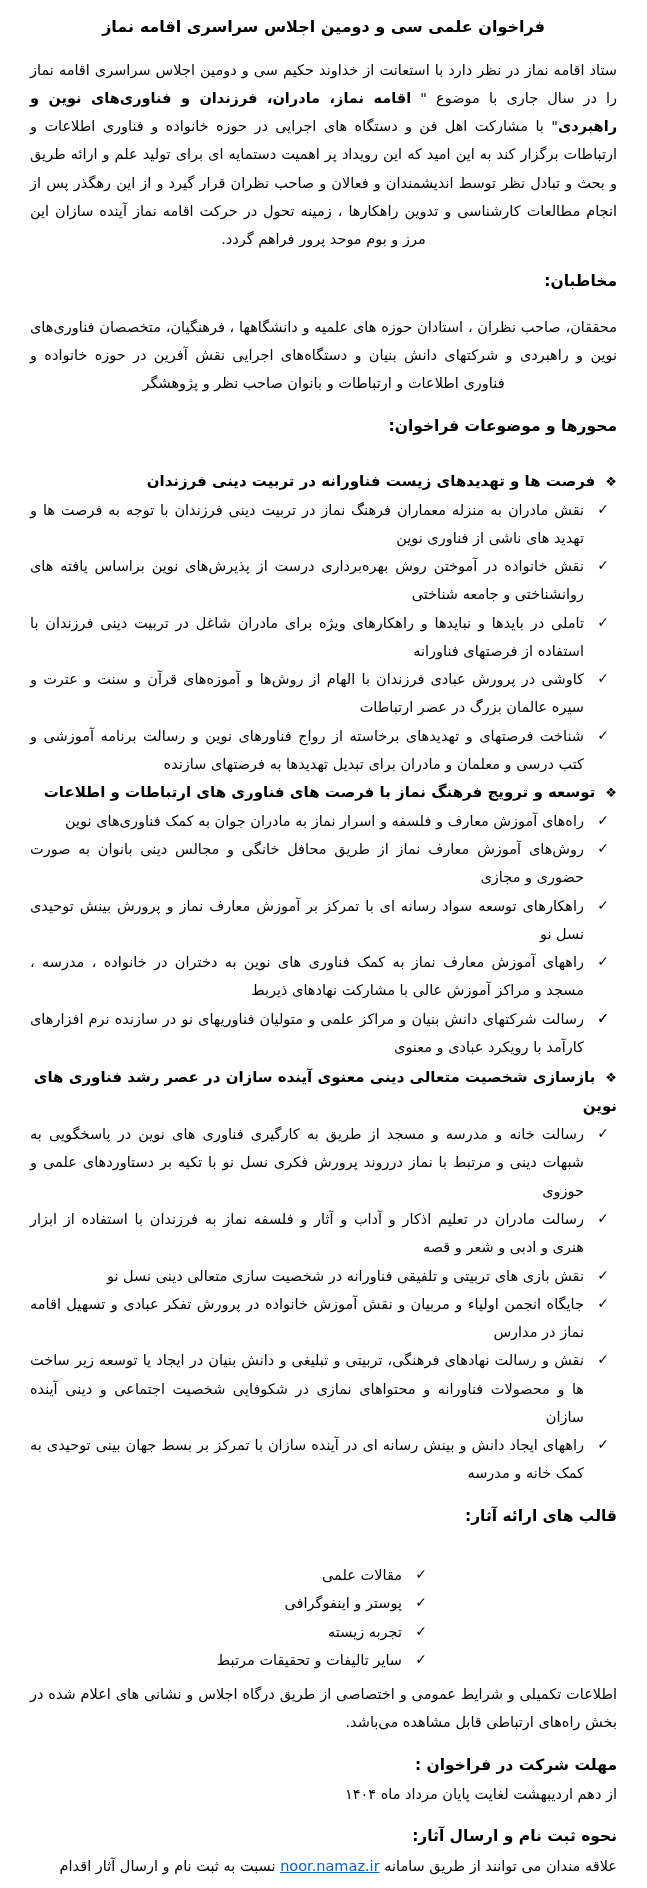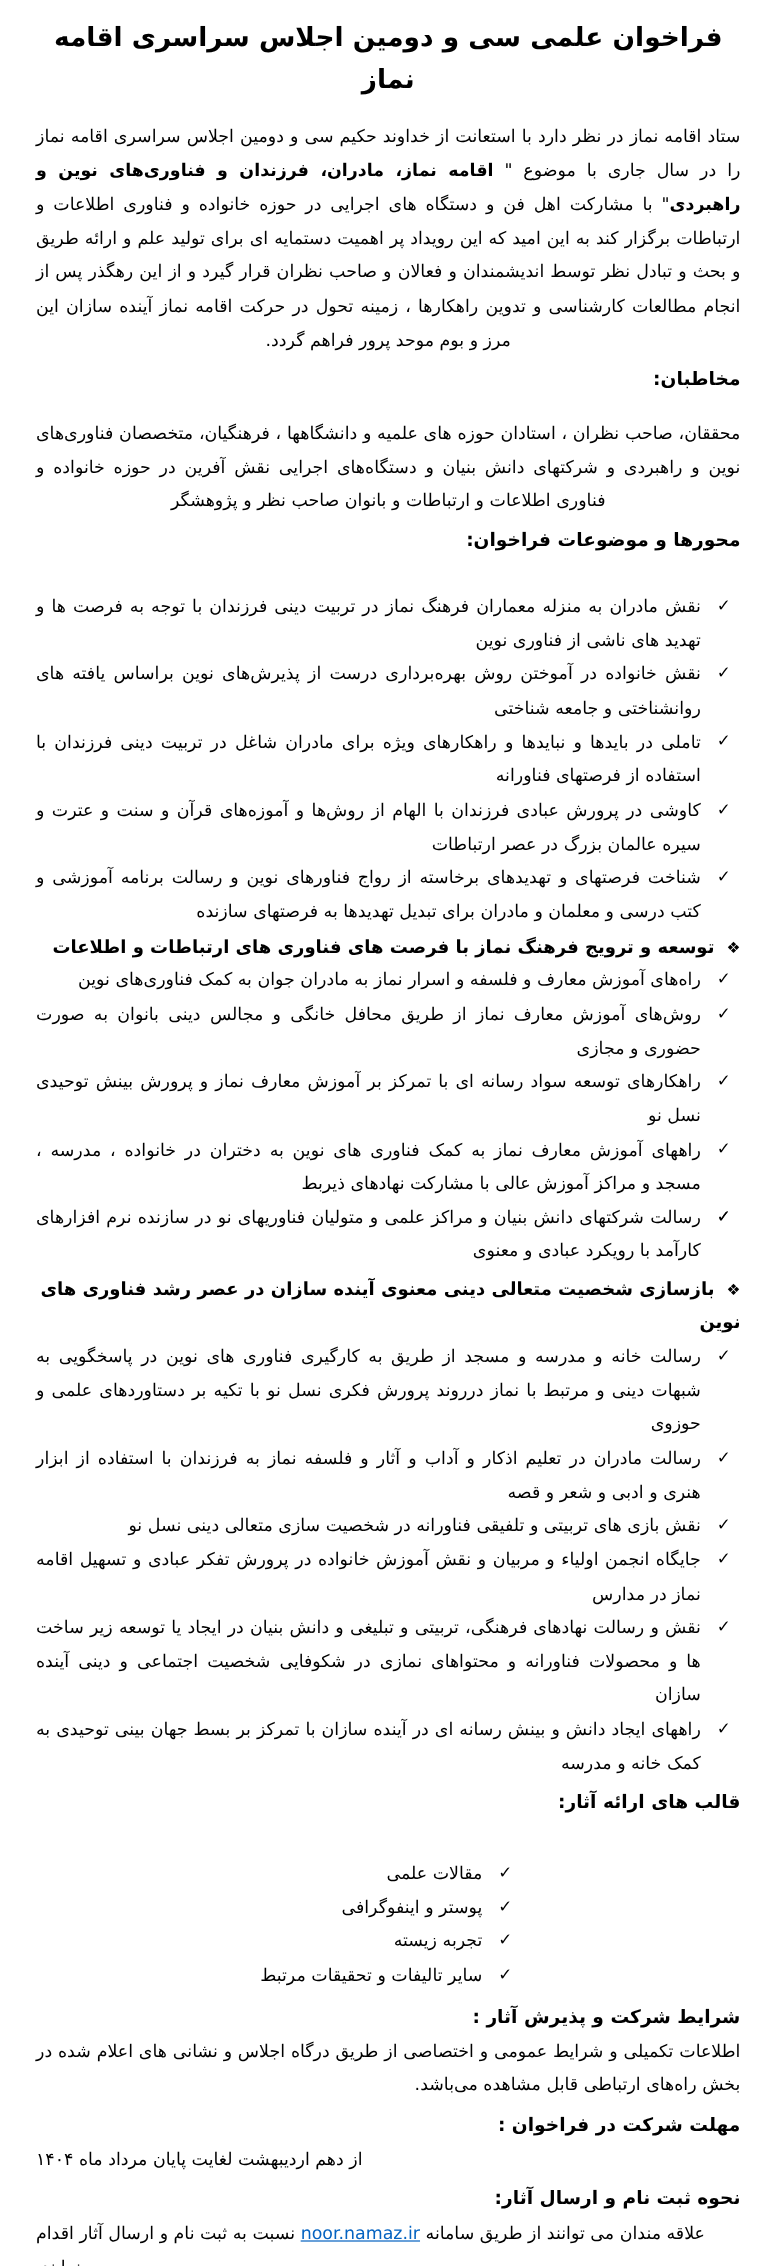--- a/index.html
+++ b/index.html
@@ -5,26 +5,26 @@
   * { margin:0; padding:0; box-sizing:border-box; }
   html, body { background:#ffffff; }
   body {
     width:647px; min-height:1888px; margin:0 auto;
     font-family:"DejaVu Sans", sans-serif;
     color:#000; direction:rtl;
     padding:14px 30px 40px 30px;
     font-size:14.5px; line-height:1.95;
   }
   .title {
-    text-align:center; font-weight:bold; font-size:22px;
+    text-align:center; font-weight:bold; font-size:16px;
     margin-bottom:8px; line-height:1.6;
   }
   .para { text-align:justify; }
   .para.last-center { text-align-last:center;margin-top:16px; }
-  h2.sec { font-size:15.5px; font-weight:bold; line-height:1.9; margin-top:4px; }
+  h2.sec { font-size:15.5px; font-weight:bold; line-height:1.9; margin-top:14px; }
   .mt-topics-gap { margin-top:26px; }
   .mt-group-gap  { }
   .mt-small      { margin-top:2px;  }
   .mt-formats    { margin-top:52px; }
   .mt-conditions { margin-top:28px; }
 
   .group-title { font-weight:bold; font-size:15px; line-height:1.9; }
   .group-title .diamond { display:inline-block; margin-left:10px; font-size:13px; }
 
   ul.checklist { list-style:none; }
@@ -33,38 +33,39 @@
     text-align:justify; text-align-last:right;
   }
   ul.checklist li .check {
     position:absolute; right:2px; top:0; font-size:14px;
   }
   ul.topics { margin-right:6px; }
 
   ul.formats-list { margin-top:30px; margin-bottom:6px; }
   ul.formats-list li { margin-right:188px; text-align:right; }
 
-  .value-line { text-align:left; }
+  .value-line { text-align:right; }
   a.link { color:#0563C1; text-decoration:underline; cursor:pointer; }
 </style>
 </head>
 <body>
 
 <div class="page">
 
   <h1 class="title">فراخوان علمی سی و دومین اجلاس سراسری اقامه نماز</h1>
 
   <p class="para last-center"><span>ستاد اقامه نماز در نظر دارد با استعانت از خداوند حکیم سی و دومین اجلاس سراسری اقامه نماز را در سال جاری با موضوع " </span><b>اقامه نماز، مادران، فرزندان و فناوری‌های نوین و راهبردی</b><span>" با مشارکت اهل فن و دستگاه های اجرایی در حوزه خانواده و فناوری اطلاعات و ارتباطات برگزار کند به این امید که  این رویداد پر اهمیت دستمایه ای برای تولید علم و ارائه طریق و بحث و تبادل نظر توسط اندیشمندان و فعالان و صاحب نظران قرار گیرد و از این رهگذر پس از انجام مطالعات کارشناسی و تدوین راهکارها ، زمینه تحول در حرکت اقامه نماز  آینده سازان این مرز و بوم موحد پرور  فراهم گردد.</span></p>
 
   <h2 class="sec">مخاطبان:</h2>
   <p class="para last-center">محققان، صاحب نظران ، استادان حوزه های علمیه و دانشگاهها ، فرهنگیان، متخصصان فناوری‌های نوین و راهبردی و شرکتهای دانش بنیان و دستگاه‌های اجرایی نقش آفرین در حوزه خانواده و فناوری اطلاعات و ارتباطات و بانوان صاحب نظر و پژوهشگر</p>
 
   <h2 class="sec">محورها و موضوعات فراخوان:</h2>
 
   <div class="group mt-topics-gap">
+    <div class="group-title"><span class="diamond">❖</span><span>فرصت ها و تهدیدهای زیست فناورانه در تربیت دینی فرزندان</span></div>
     <ul class="checklist topics">
         <li><span class="check">✓</span><span>نقش مادران به منزله معماران فرهنگ نماز در تربیت دینی فرزندان با توجه به فرصت ها و تهدید های ناشی از فناوری نوین</span></li>
         <li><span class="check">✓</span><span>نقش خانواده در آموختن روش بهره‌برداری درست از پذیرش‌های نوین براساس یافته های روانشناختی و جامعه شناختی</span></li>
         <li><span class="check">✓</span><span>تاملی در بایدها و نبایدها و راهکارهای ویژه برای مادران شاغل در تربیت دینی فرزندان با استفاده از فرصتهای فناورانه</span></li>
         <li><span class="check">✓</span><span>کاوشی در پرورش عبادی فرزندان با الهام از روش‌ها و آموزه‌های قرآن و سنت و عترت و سیره عالمان بزرگ در عصر ارتباطات</span></li>
         <li><span class="check">✓</span><span>شناخت فرصتهای و تهدیدهای برخاسته از رواج فناورهای نوین و رسالت برنامه آموزشی و کتب درسی و معلمان و مادران برای تبدیل تهدیدها به فرصتهای سازنده</span></li>
       </ul>
   </div>
 
   <div class="group mt-group-gap">
@@ -92,21 +93,20 @@
   </div>
 
   <h2 class="sec mt-formats">قالب های ارائه آثار:</h2>
   <ul class="checklist formats-list">
       <li><span class="check">✓</span><span>مقالات علمی</span></li>
       <li><span class="check">✓</span><span>پوستر و اینفوگرافی</span></li>
       <li><span class="check">✓</span><span>تجربه زیسته</span></li>
       <li><span class="check">✓</span><span>سایر تالیفات و تحقیقات مرتبط</span></li>
     </ul>
 
-  <h2 class="sec mt-conditions">شرایط شرکت و پذیرش آثار :</h2>
   <p class="para">اطلاعات تکمیلی و شرایط عمومی و اختصاصی از طریق درگاه اجلاس و نشانی های اعلام شده در بخش راه‌های ارتباطی قابل مشاهده می‌باشد.</p>
 
   <h2 class="sec mt-small">مهلت شرکت در فراخوان :</h2>
   <p class="value-line">از دهم اردیبهشت لغایت پایان مرداد ماه ۱۴۰۴</p>
 
   <h2 class="sec mt-small">نحوه ثبت نام و ارسال آثار:</h2>
   <p class="value-line"><span>علاقه مندان می توانند از طریق سامانه </span><a class="link" href="#">noor.namaz.ir</a><span> نسبت به ثبت نام و ارسال آثار اقدام نمایند.</span></p>
 
 </div>
 

